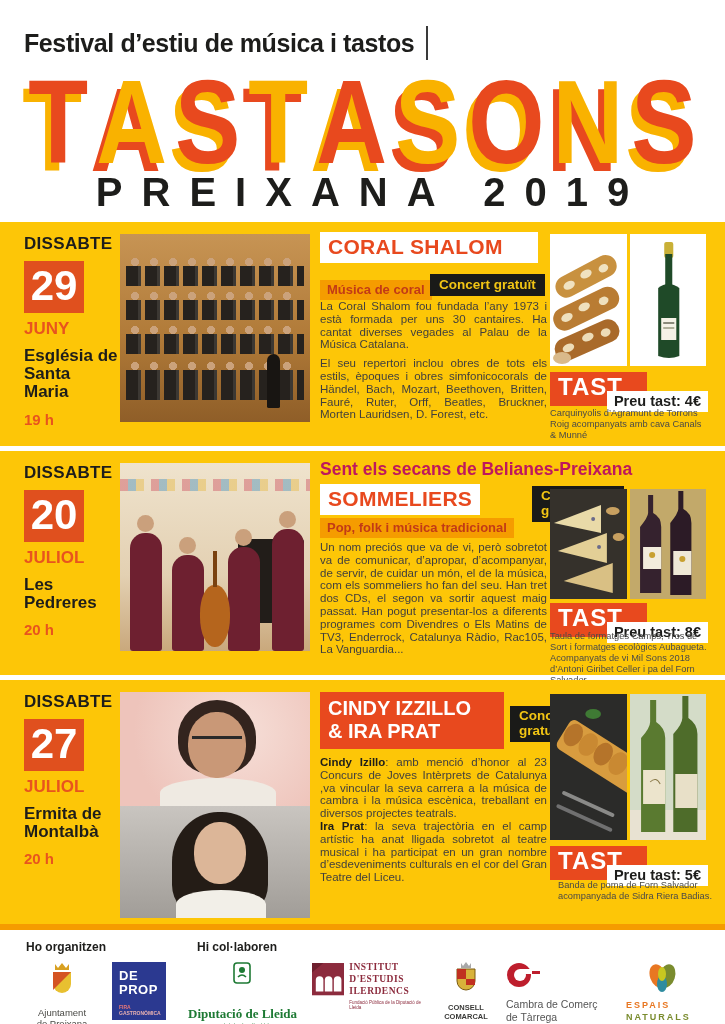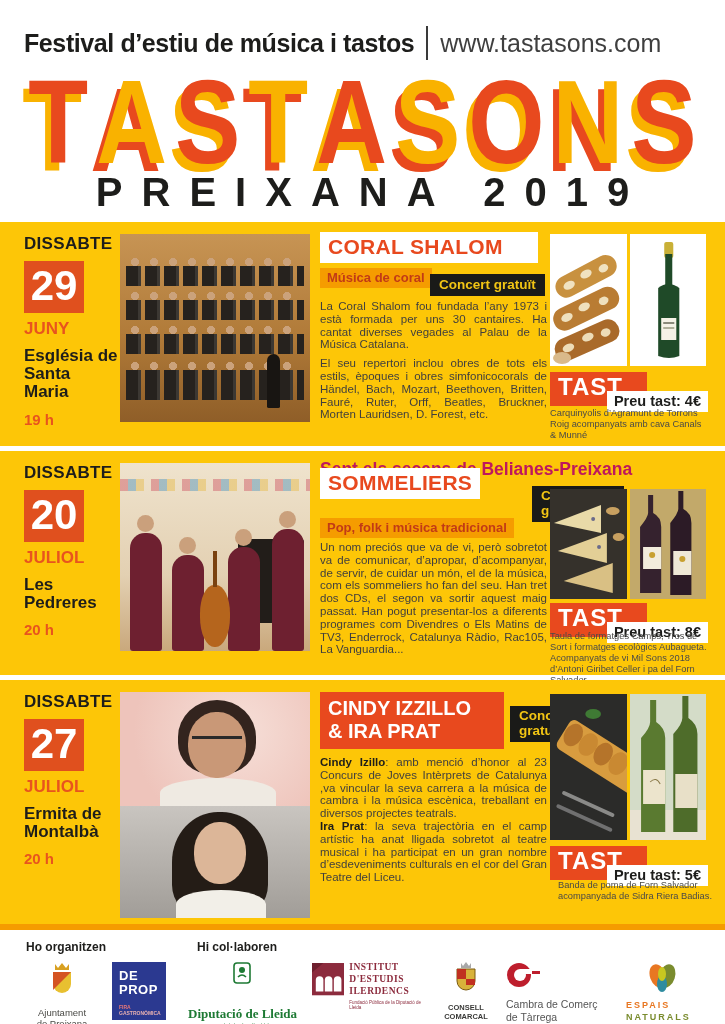--- a/index.html
+++ b/index.html
@@ -66,24 +66,24 @@
   
   .titlestrip{position:absolute;background:#fff;color:#E8491E;font-weight:700;font-size:21px;letter-spacing:.3px;padding:3px 8px 4px 8px;}
   .genrestrip{position:absolute;background:#F59C00;color:#C23A16;font-weight:700;font-size:13px;padding:2px 7px 3px 7px;white-space:nowrap;}
   .freebadge{position:absolute;background:#1A1A18;color:#F2C514;font-weight:700;font-size:13.5px;padding:3px 9px 4px 9px;white-space:nowrap;}
   .freebadge.twoline{white-space:normal;width:74px;line-height:1.08;text-align:left;}
   .bodytext{position:absolute;left:320px;width:227px;font-size:11.5px;line-height:12.8px;color:#403F3E;text-align:justify;}
   .bodytext p{margin:0 0 6px 0;}
   .lead{font-weight:700;color:#1d1d1b;}
   .pretitle{position:absolute;left:320px;top:8px;color:#be185d;font-weight:700;font-size:17.5px;white-space:nowrap;}
   .c1-title{left:320px;top:10px;width:202px;}
-  .c1-genre{left:320px;top:46px;}
+  .c1-genre{left:320px;top:58px;}
   .c1-free{left:430px;top:52px;}
   .c1-body{top:78px;}
-  .c2-titlestrip{left:320px;top:17px;}
+  .c2-titlestrip{left:320px;top:33px;}
   .c2-free{left:532px;top:35px;}
   .c2-genre{left:320px;top:67px;}
   .c2-body{top:90px;}
   .c3-titleblock{position:absolute;left:320px;top:12px;width:168px;background:#E8491E;color:#fff;
      font-weight:700;font-size:20px;line-height:1.15;padding:5px 8px 6px 8px;}
   .c3-free{left:510px;top:26px;}
   .c3-body{top:76px;}
 
   
   .tastpics{position:absolute;left:550px;width:156px;display:flex;gap:3px;}
@@ -136,21 +136,20 @@
 </style>
 </head>
 <body>
 
 <div class="poster">
 
   <div class="header">
     <div class="tagline-row">
       <span class="tagline">Festival d’estiu de música i tastos</span>
       <span class="tagline-divider"></span>
-      <span class="site-url">www.tastasons.com</span>
     </div>
     <div class="logo">
         <span class="lg lg-o">T</span>
         <span class="lg lg-y">A</span>
         <span class="lg lg-o">S</span>
         <span class="lg lg-y">T</span>
         <span class="lg lg-o">A</span>
         <span class="lg lg-y">S</span>
         <span class="lg lg-o">O</span>
         <span class="lg lg-y">N</span>

